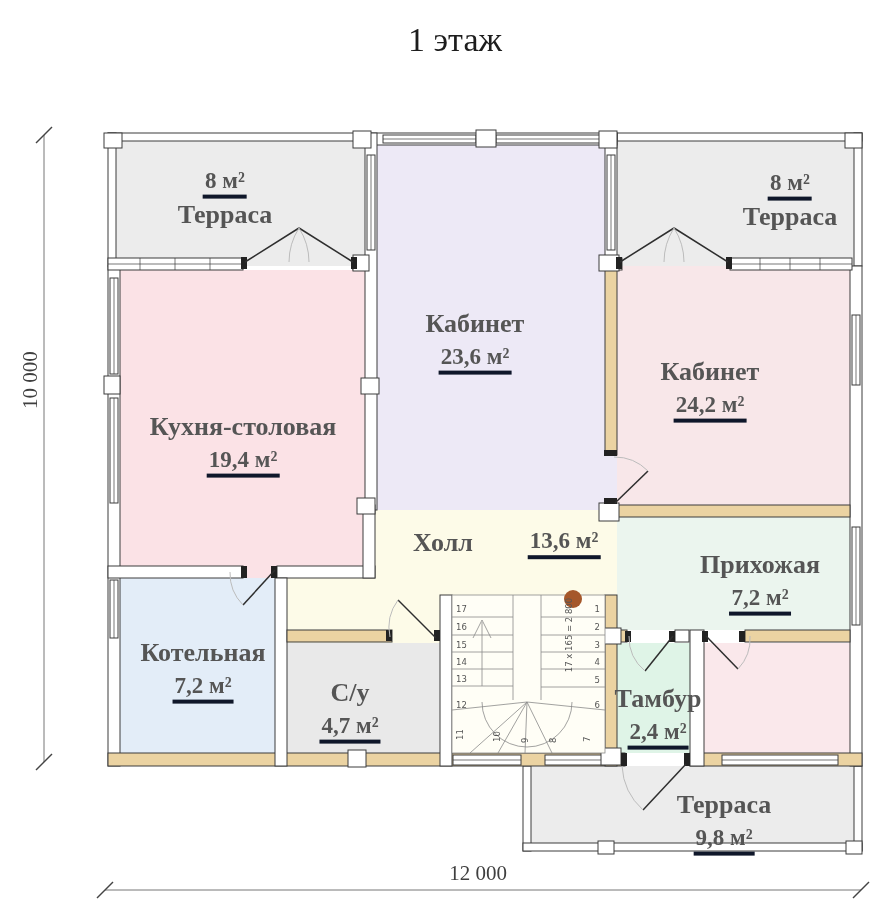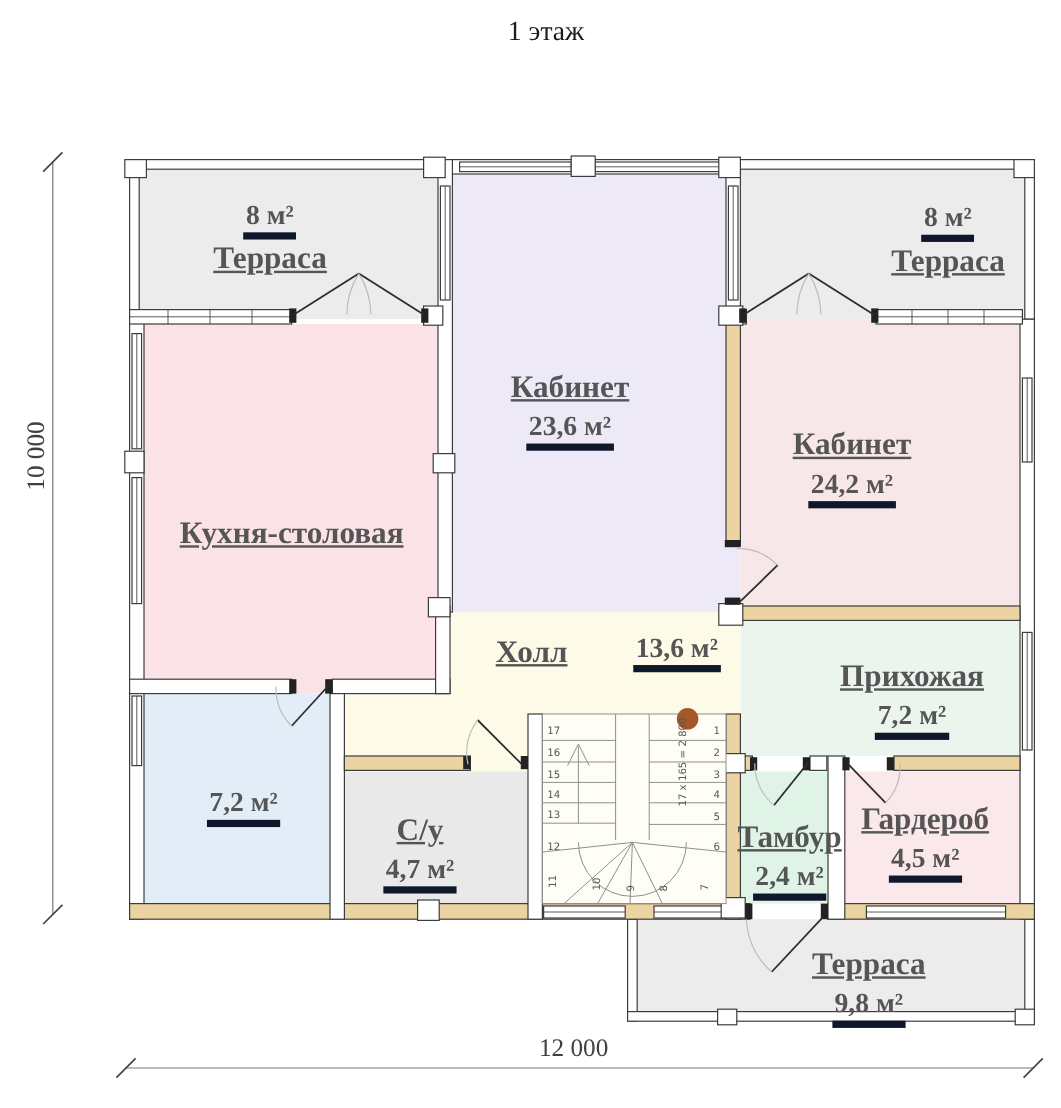--- a/index.html
+++ b/index.html
@@ -2,25 +2,25 @@
 <html><head>
 <meta charset="utf-8">
 <style>
   html,body{margin:0;padding:0;background:#fff;}
   #canvas{position:relative;width:884px;height:923px;background:#fff;overflow:hidden;
           font-family:"Liberation Serif","DejaVu Serif",serif;}
   .room{position:absolute;z-index:1;}
   #svg-layer{position:absolute;left:0;top:0;z-index:2;}
   .rlabel{position:absolute;transform:translate(-50%,-50%);text-align:center;color:#555;
           font-weight:700;white-space:nowrap;z-index:3;}
-  .rname{font-size:26px;line-height:1.2;text-decoration:underline;}
+  .rname{font-size:26px;line-height:1.2;}
   .rarea{font-size:23px;line-height:1.2;margin-top:4px;}
-  .rarea span{display:inline-block;border-bottom:6px solid #0f172a;padding:0 2px 0 2px;}
-  #page-title{position:absolute;left:455px;top:26px;transform:translate(-50%,-50%);
-          font-size:23px;color:#1d1d1d;z-index:3;white-space:nowrap;}
+  .rarea span{display:inline-block;border-bottom:4px solid #0f172a;padding:0 2px 0 2px;}
+  #page-title{position:absolute;left:455px;top:40px;transform:translate(-50%,-50%);
+          font-size:34px;color:#1d1d1d;z-index:3;white-space:nowrap;}
   
   #r-terrace-tl{left:116px;top:137px;width:249px;height:129px;background:#ECECEC;}
   #r-living{left:365px;top:133px;width:252px;height:377px;background:#EDE9F6;}
   #r-terrace-tr{left:617px;top:137px;width:237px;height:129px;background:#ECECEC;}
   #r-hall{left:287px;top:510px;width:330px;height:256px;background:#FDFBE8;}
   #r-kitchen{left:120px;top:270px;width:255px;height:308px;background:#FBE2E6;}
   #r-office{left:617px;top:266px;width:233px;height:251px;background:#F8E7E9;}
   #r-entry{left:617px;top:517px;width:233px;height:113px;background:#EBF5EE;}
   #r-boiler{left:120px;top:578px;width:155px;height:175px;background:#E3EDF8;}
   #r-bath{left:287px;top:643px;width:153px;height:110px;background:#E9E9E9;}
@@ -259,48 +259,46 @@
   <div class="rlabel" style="left:790px;top:198px">
     <div class="rarea"><span>8 м²</span></div>
     <div class="rname">Терраса</div>
   </div>
   <div class="rlabel" style="left:475px;top:341px">
     <div class="rname">Кабинет</div>
     <div class="rarea"><span>23,6 м²</span></div>
   </div>
   <div class="rlabel" style="left:243px;top:444px">
     <div class="rname">Кухня-столовая</div>
+    <div class="rarea"><span>19,4 м²</span></div>
   </div>
   <div class="rlabel" style="left:710px;top:389px">
     <div class="rname">Кабинет</div>
     <div class="rarea"><span>24,2 м²</span></div>
   </div>
   <div class="rlabel" style="left:443px;top:543px">
     <div class="rname">Холл</div>
   </div>
   <div class="rlabel" style="left:564px;top:541px">
     <div class="rarea"><span>13,6 м²</span></div>
   </div>
   <div class="rlabel" style="left:760px;top:582px">
     <div class="rname">Прихожая</div>
     <div class="rarea"><span>7,2 м²</span></div>
   </div>
   <div class="rlabel" style="left:203px;top:670px">
+    <div class="rname">Котельная</div>
     <div class="rarea"><span>7,2 м²</span></div>
   </div>
   <div class="rlabel" style="left:350px;top:710px">
     <div class="rname">С/у</div>
     <div class="rarea"><span>4,7 м²</span></div>
   </div>
   <div class="rlabel" style="left:658px;top:716px">
     <div class="rname">Тамбур</div>
     <div class="rarea"><span>2,4 м²</span></div>
   </div>
-  <div class="rlabel" style="left:771px;top:701px">
-    <div class="rname">Гардероб</div>
-    <div class="rarea"><span>4,5 м²</span></div>
-  </div>
   <div class="rlabel" style="left:724px;top:822px">
     <div class="rname">Терраса</div>
     <div class="rarea"><span>9,8 м²</span></div>
   </div>
 
 </div>
 
 </body></html>

